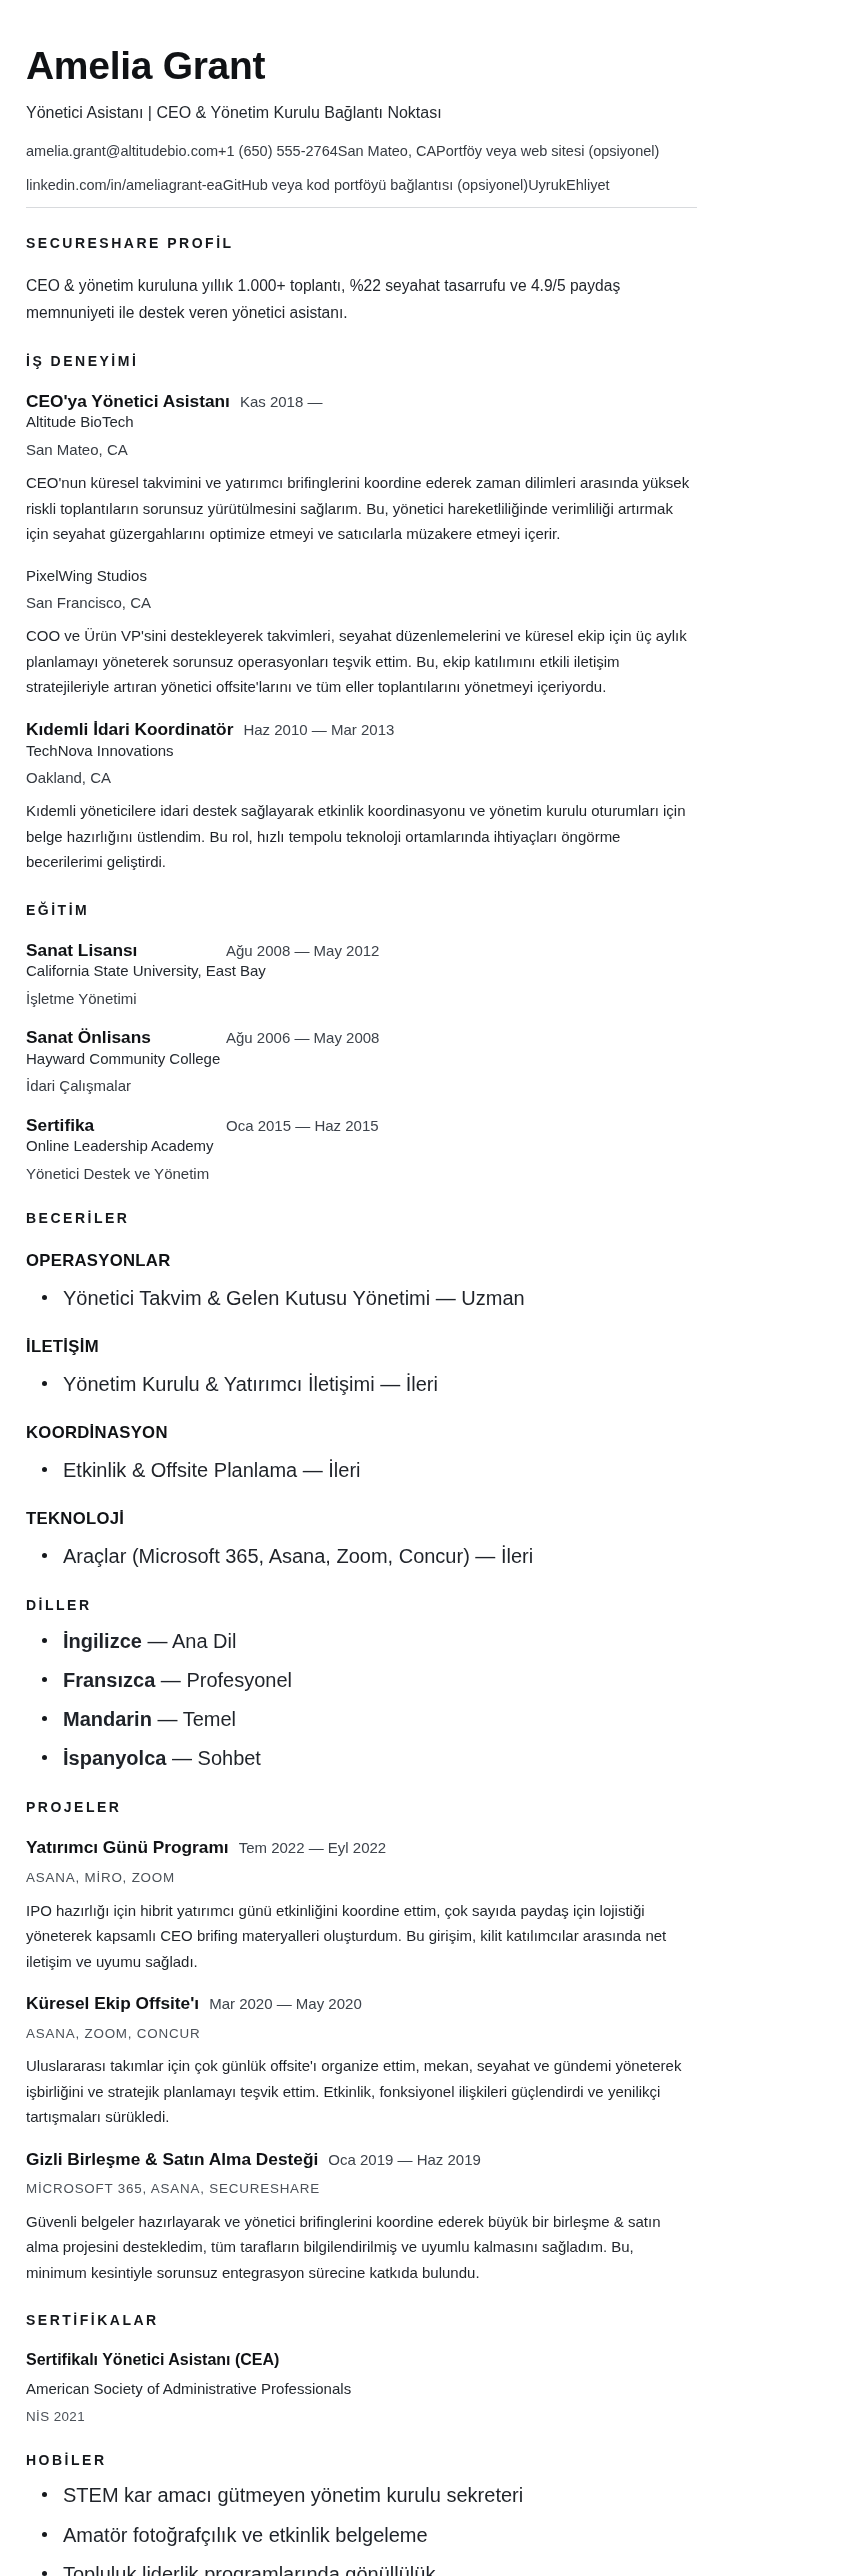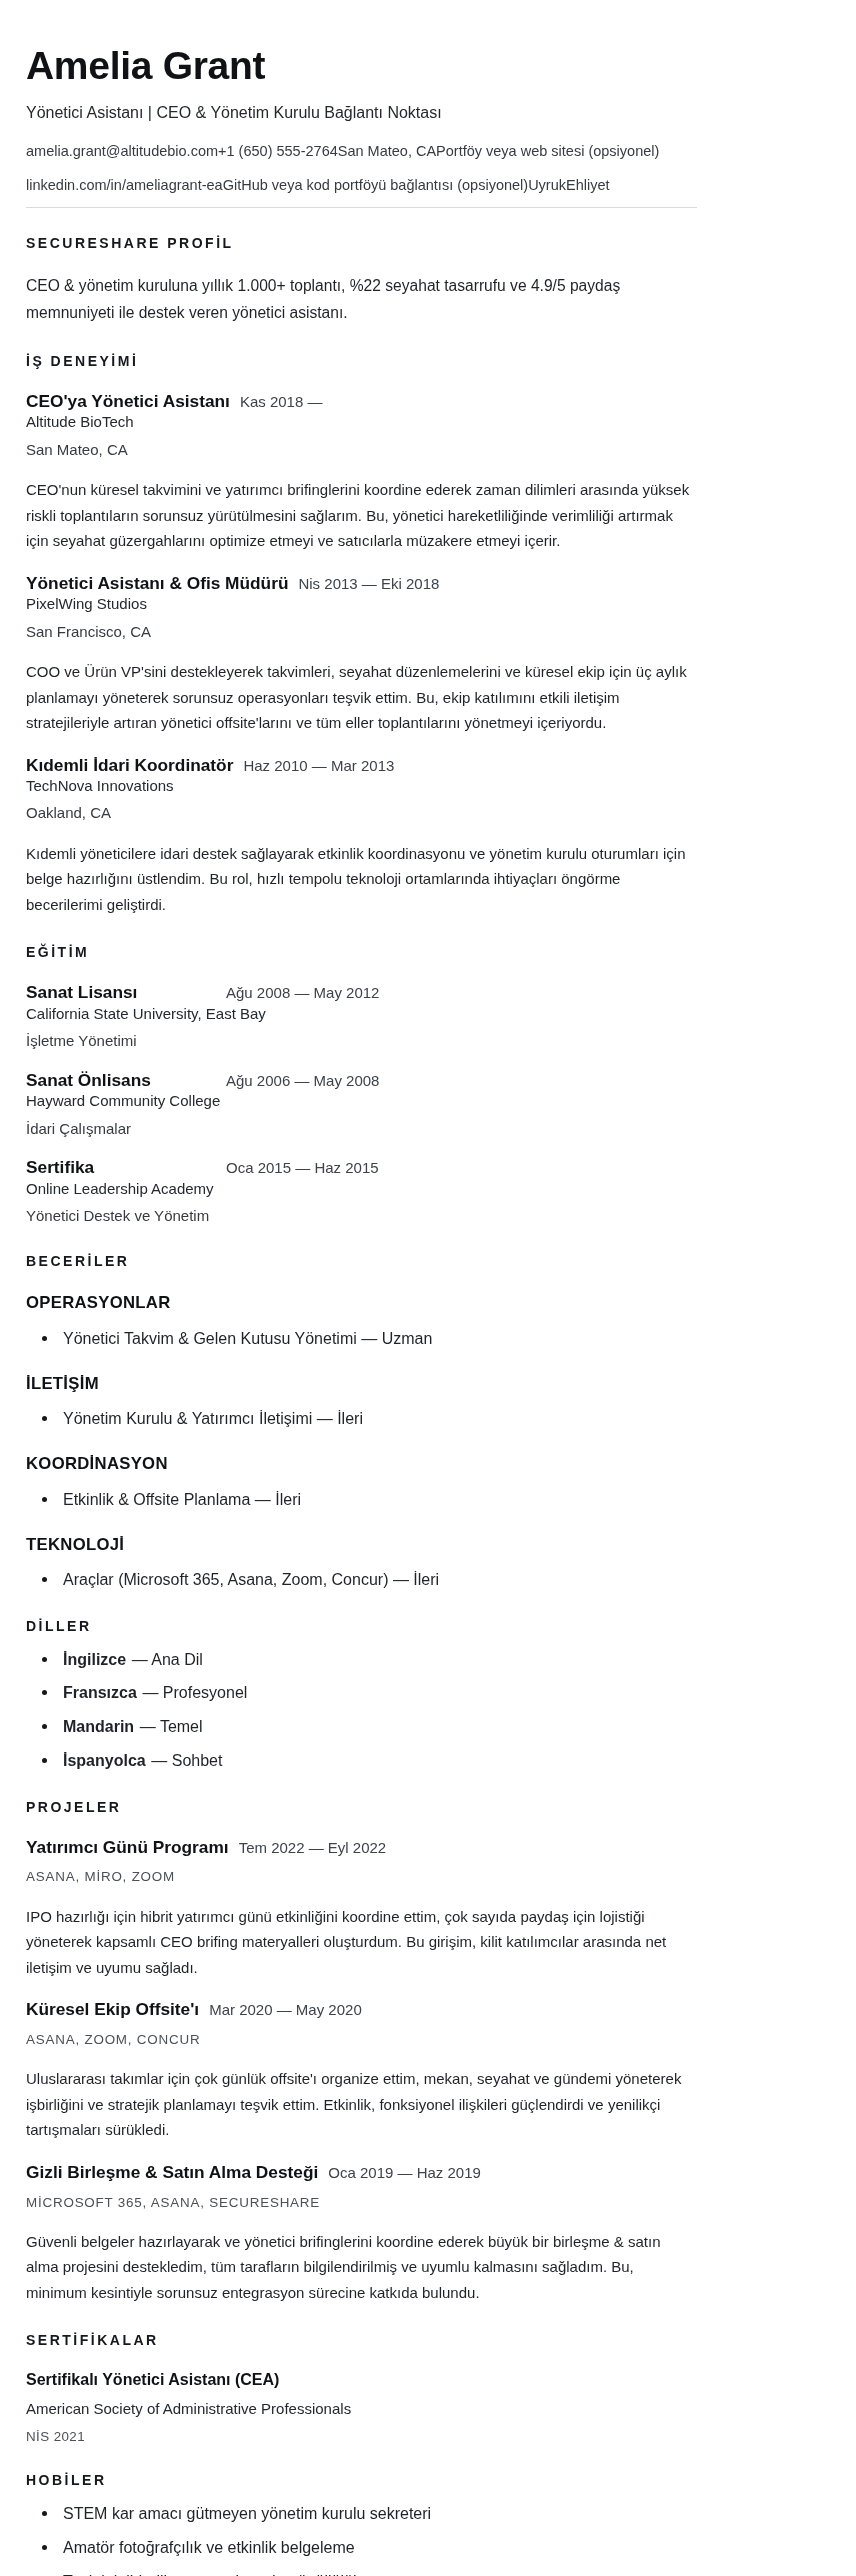--- a/index.html
+++ b/index.html
@@ -86,21 +86,21 @@
     color: #3d434b;
     white-space: nowrap;
   }
   .entry-line {
     font-size: 15px;
     line-height: 1.3;
     color: #24292f;
   }
   .entry-line.secondary { margin-top: 7.8px; color: #363b42; }
   .entry-desc {
-    margin: 18px 0 0 0;
+    margin: 11px 0 0 0;
     font-size: 15px;
     line-height: 1.7;
     color: #1f2329;
     max-width: 671px;
   }
   .project-tools {
     margin-top: 10px;
     font-size: 13.4px;
     letter-spacing: 0.8px;
     color: #4b5158;
@@ -116,21 +116,21 @@
   }
   
   ul.bullets {
     list-style: none;
     margin: 14.5px 0 0 0;
     padding: 0;
   }
   ul.bullets li {
     position: relative;
     padding-left: 37px;
-    font-size: 16px;
+    font-size: 20px;
     line-height: 1.35;
     margin-top: 12.3px;
     color: #1f2329;
   }
   ul.bullets li:first-child { margin-top: 0; }
   ul.bullets li::before {
     content: "";
     position: absolute;
     left: 15.6px;
     top: 0.5em;
@@ -190,24 +190,20 @@
       <div class="entry-head">
         <h3 class="entry-title">CEO'ya Yönetici Asistanı</h3>
         <span class="entry-date">Kas 2018 —</span>
       </div>
       <div class="entry-line">Altitude BioTech</div>
       <div class="entry-line secondary">San Mateo, CA</div>
       <p class="entry-desc">CEO'nun küresel takvimini ve yatırımcı brifinglerini koordine ederek zaman dilimleri arasında yüksek riskli toplantıların sorunsuz yürütülmesini sağlarım. Bu, yönetici hareketliliğinde verimliliği artırmak için seyahat güzergahlarını optimize etmeyi ve satıcılarla müzakere etmeyi içerir.</p>
     </article>
 
     <article class="entry">
-      <div class="entry-head">
-        <h3 class="entry-title">Yönetici Asistanı &amp; Ofis Müdürü</h3>
-        <span class="entry-date">Nis 2013 — Eki 2018</span>
-      </div>
       <div class="entry-line">PixelWing Studios</div>
       <div class="entry-line secondary">San Francisco, CA</div>
       <p class="entry-desc">COO ve Ürün VP'sini destekleyerek takvimleri, seyahat düzenlemelerini ve küresel ekip için üç aylık planlamayı yöneterek sorunsuz operasyonları teşvik ettim. Bu, ekip katılımını etkili iletişim stratejileriyle artıran yönetici offsite'larını ve tüm eller toplantılarını yönetmeyi içeriyordu.</p>
     </article>
 
     <article class="entry">
       <div class="entry-head">
         <h3 class="entry-title">Kıdemli İdari Koordinatör</h3>
         <span class="entry-date">Haz 2010 — Mar 2013</span>
       </div>

